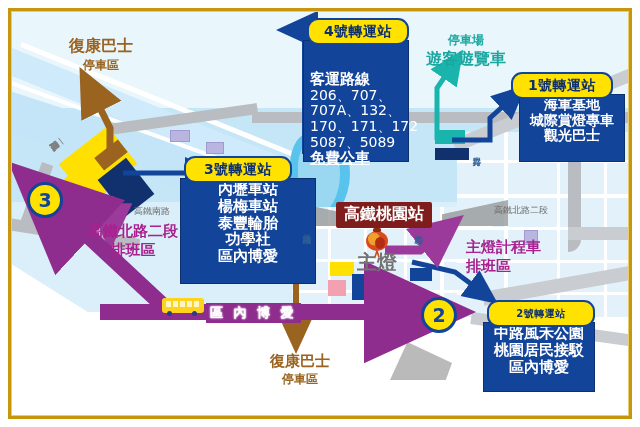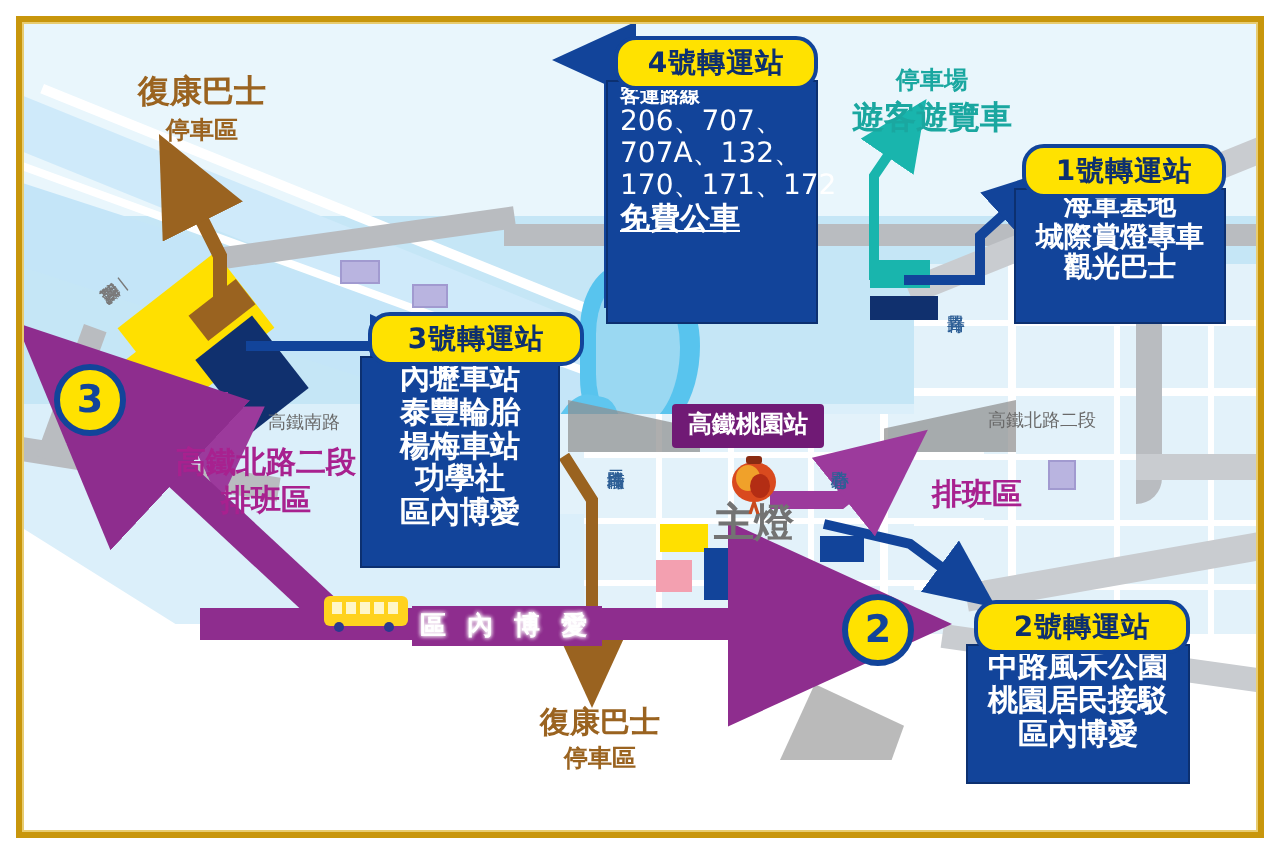--- a/index.html
+++ b/index.html
@@ -44,22 +44,22 @@
   
   .lbl{position:absolute;font-weight:bold;white-space:nowrap;text-align:center;}
   .brown{color:#9a6320;}
   .teal{color:#1aa7a0;}
   .magenta{color:#a8218f;}
   .red{color:#737373;font-family:Liberation Mono, monospace;}
   .roadname{position:absolute;color:#6a6a6a;font-size:8px;white-space:nowrap;}
   .roadname.blue{color:#2e5f96;}
 
   
-  .hsr{position:absolute;background:#701a75;color:#ffffff;font-weight:bold;
-       font-size:12px;padding:2px 8px 3px;white-space:nowrap;
+  .hsr{position:absolute;background:#7f1d1d;color:#ffffff;font-weight:bold;
+       font-size:16px;padding:2px 8px 3px;white-space:nowrap;
        border-radius:2px;z-index:5;}
 
   
   svg.ov{position:absolute;left:0;top:0;width:640px;height:427px;
          pointer-events:none;}
   .bus{position:absolute;width:42px;height:15px;background:#ffd21e;
        border-radius:3px;z-index:9;}
   .bus i{position:absolute;display:block;background:#fff6c8;width:5px;height:6px;top:3px;}
   .bus u{position:absolute;width:5px;height:5px;border-radius:50%;
          background:#2b3a8f;bottom:-3px;}
@@ -222,44 +222,45 @@
 
   <div class="marker" style="left:27px;top:182px;">
     <span>3</span>
   </div>
   <div class="marker" style="left:421px;top:297px;">
     <span>2</span>
   </div>
 
   <div class="pill" style="left:307px;top:18px;width:98px;height:23px;font-size:14px;">4號轉運站</div>
   <div class="info" style="left:303px;top:40px;width:106px;height:122px;font-size:14px;text-align:left;padding-left:6px;">
-    <span class="ln" style="font-size:10px;">客運路線</span>
+    <span class="ln" style="font-size:15px;margin-top:28px;">客運路線</span>
     <span class="ln" style="font-weight:normal;">206、707、</span>
     <span class="ln" style="font-weight:normal;">707A、132、</span>
     <span class="ln" style="font-weight:normal;">170、171、172</span>
+    <span class="ln" style="font-weight:normal;">5087、5089</span>
     <span class="ln" style="font-size:15px;text-decoration:underline;">免費公車</span>
   </div>
 
   <div class="pill" style="left:511px;top:72px;width:98px;height:23px;font-size:14px;">1號轉運站</div>
-  <div class="info" style="left:507px;top:94px;width:106px;height:68px;font-size:14px;font-family:Liberation Mono, monospace;">
+  <div class="info" style="left:519px;top:94px;width:106px;height:68px;font-size:14px;">
     <span class="ln">海軍基地</span>
     <span class="ln">城際賞燈專車</span>
     <span class="ln">觀光巴士</span>
   </div>
 
   <div class="pill" style="left:184px;top:156px;width:104px;height:23px;font-size:14px;">3號轉運站</div>
-  <div class="info" style="left:180px;top:178px;width:100px;height:106px;font-size:15px;">
+  <div class="info" style="left:180px;top:178px;width:136px;height:106px;font-size:15px;">
     <span class="ln">內壢車站</span>
+    <span class="ln">楊梅車站</span>
     <span class="ln">泰豐輪胎</span>
-    <span class="ln">楊梅車站</span>
     <span class="ln">功學社</span>
     <span class="ln">區內博愛</span>
   </div>
 
-  <div class="pill" style="left:487px;top:300px;width:104px;height:23px;font-size:14px;">2號轉運站</div>
+  <div class="pill" style="left:487px;top:300px;width:104px;height:23px;font-size:10px;">2號轉運站</div>
   <div class="info" style="left:483px;top:322px;width:112px;height:70px;font-size:15px;">
     <span class="ln">中路風禾公園</span>
     <span class="ln">桃園居民接駁</span>
     <span class="ln">區內博愛</span>
   </div>
 
   <div class="lbl brown" style="left:46px;top:36px;width:110px;">
     <div style="font-size:16px;">復康巴士</div>
     <div style="font-size:12px;">停車區</div>
   </div>
@@ -268,20 +269,21 @@
     <div style="font-size:12px;">停車場</div>
     <div style="font-size:16px;">遊客遊覽車</div>
   </div>
 
   <div class="lbl magenta" style="left:84px;top:222px;width:98px;">
     <div style="font-size:15px;">高鐵北路二段</div>
     <div style="font-size:15px;">排班區</div>
   </div>
 
   <div class="lbl magenta" style="left:466px;top:238px;width:100px;text-align:left;">
+    <div style="font-size:15px;">主燈計程車</div>
     <div style="font-size:15px;">排班區</div>
   </div>
 
   <div class="lbl brown" style="left:259px;top:352px;width:82px;">
     <div style="font-size:15px;">復康巴士</div>
     <div style="font-size:12px;">停車區</div>
   </div>
 
   <div class="roadname" style="left:60px;top:133px;transform:rotate(52deg);transform-origin:left top;writing-mode:vertical-rl;font-size:9px;color:#7a7a7a;">高鐵北路一段</div>
   <div class="roadname" style="left:134px;top:205px;font-size:9px;">高鐵南路</div>

